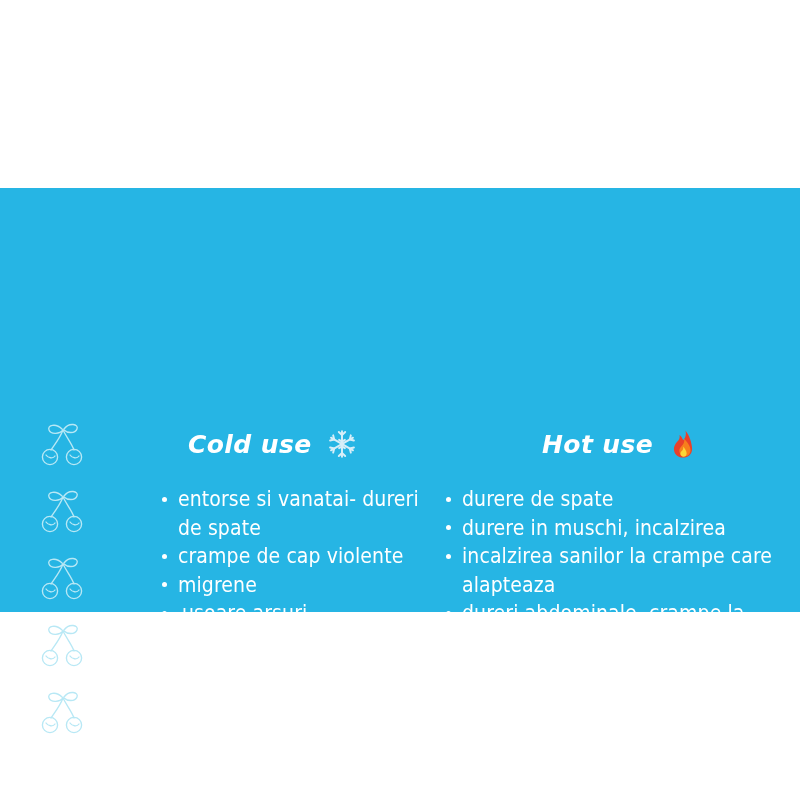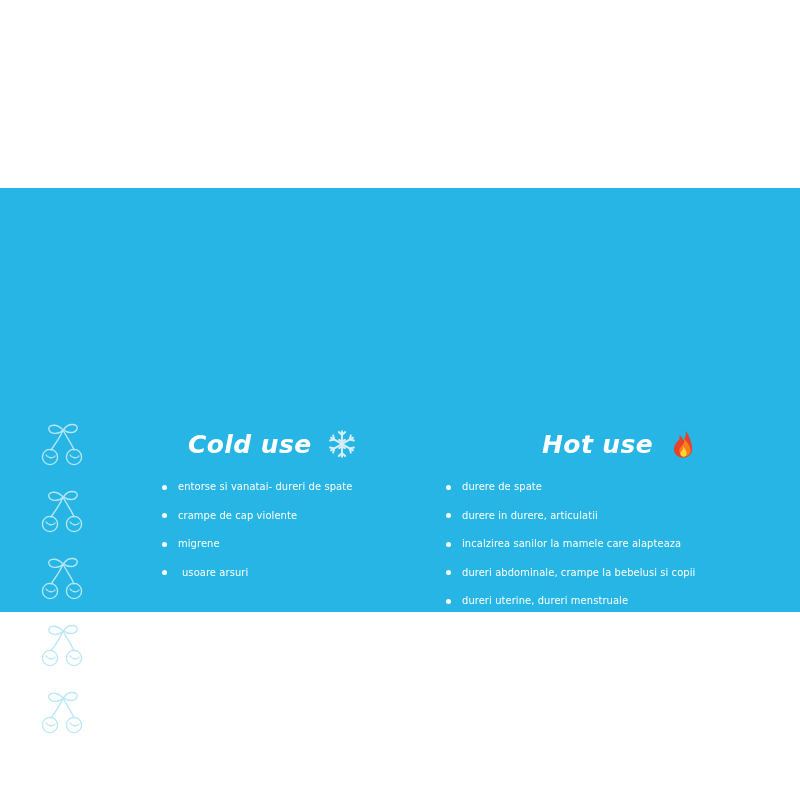--- a/index.html
+++ b/index.html
@@ -50,21 +50,21 @@
     top: 236px;
   }
   #cold-column { left: 160px; width: 260px; }
   #hot-column  { left: 444px; width: 330px; }
 
   .col-heading {
     display: flex;
     align-items: center;
     gap: 15px;
     height: 40px;
-    margin-bottom: 9px;
+    margin-bottom: 21px;
   }
   #cold-column .col-heading { padding-left: 28px; }
   #hot-column  .col-heading { padding-left: 98px; }
 
   .col-heading .heading-text {
     font-family: "DejaVu Sans", sans-serif;
     font-weight: bold;
     font-style: italic;
     font-size: 25px;
     letter-spacing: 0.4px;
@@ -79,21 +79,21 @@
     display: block;
   }
 
   
   ul.use-list {
     list-style: none;
   }
   ul.use-list li {
     position: relative;
     font-family: "DejaVu Sans Condensed", "Liberation Sans Narrow", "Liberation Sans", sans-serif;
-    font-size: 11px;
+    font-size: 21px;
     line-height: 28.5px;
     color: #ffffff;
     padding-left: 18px;
     letter-spacing: 0.1px;
   }
   ul.use-list li::before {
     content: "";
     position: absolute;
     left: 2px;
     top: 11.5px;
@@ -217,22 +217,22 @@
         <span class="heading-text">Hot use</span>
         <svg class="heading-icon" viewBox="0 0 32 32" aria-hidden="true">
           <path d="M18.6 1.5 C19.9 6.3 18.3 9.6 16.2 12.1 C15.3 9.4 14.1 7.6 12.3 6.3 C12.9 9.3 11.9 11.3 10 13.4 C7.7 16 6.3 18.6 6.3 21.4 C6.3 26.9 10.7 30.5 16 30.5 C21.4 30.5 25.7 26.9 25.7 21.4 C25.7 15.1 22.6 6.4 18.6 1.5 Z" fill="#e8412a"></path>
           <path d="M17.2 10.5 C17.9 14.1 16.5 16.3 14.6 18.2 C13 19.8 12.1 21.4 12.1 23.2 C12.1 26.7 14.8 29.2 17.6 29.2 C21.2 29.2 24 26.5 24 22.6 C24 18.4 20.2 13.5 17.2 10.5 Z" fill="#f77f1c"></path>
           <path d="M16.1 18.6 C16.7 21.1 15.8 22.3 14.6 23.5 C13.7 24.4 13.2 25.4 13.2 26.5 C13.2 28.3 14.7 29.6 16.4 29.6 C18.4 29.6 19.9 28.1 19.9 26 C19.9 23.4 17.8 20.4 16.1 18.6 Z" fill="#fcd635"></path>
         </svg>
       </div>
 
       <ul class="use-list" id="hot-list">
         <li><span>durere de spate</span></li>
-        <li><span>durere in durere, articulatii</span></li>
-        <li><span>incalzirea sanilor la mamele care alapteaza</span></li>
+        <li><span>durere in muschi, incalzirea</span></li>
+        <li><span>incalzirea sanilor la crampe care alapteaza</span></li>
         <li><span>dureri abdominale, crampe la bebelusi si copii</span></li>
         <li><span>dureri uterine, dureri menstruale</span></li>
         <li><span>imbunatateste circulatia sangelui si are un efect relaxant</span></li>
       </ul>
 
     </div>
 
   </div>
 
 </div>

